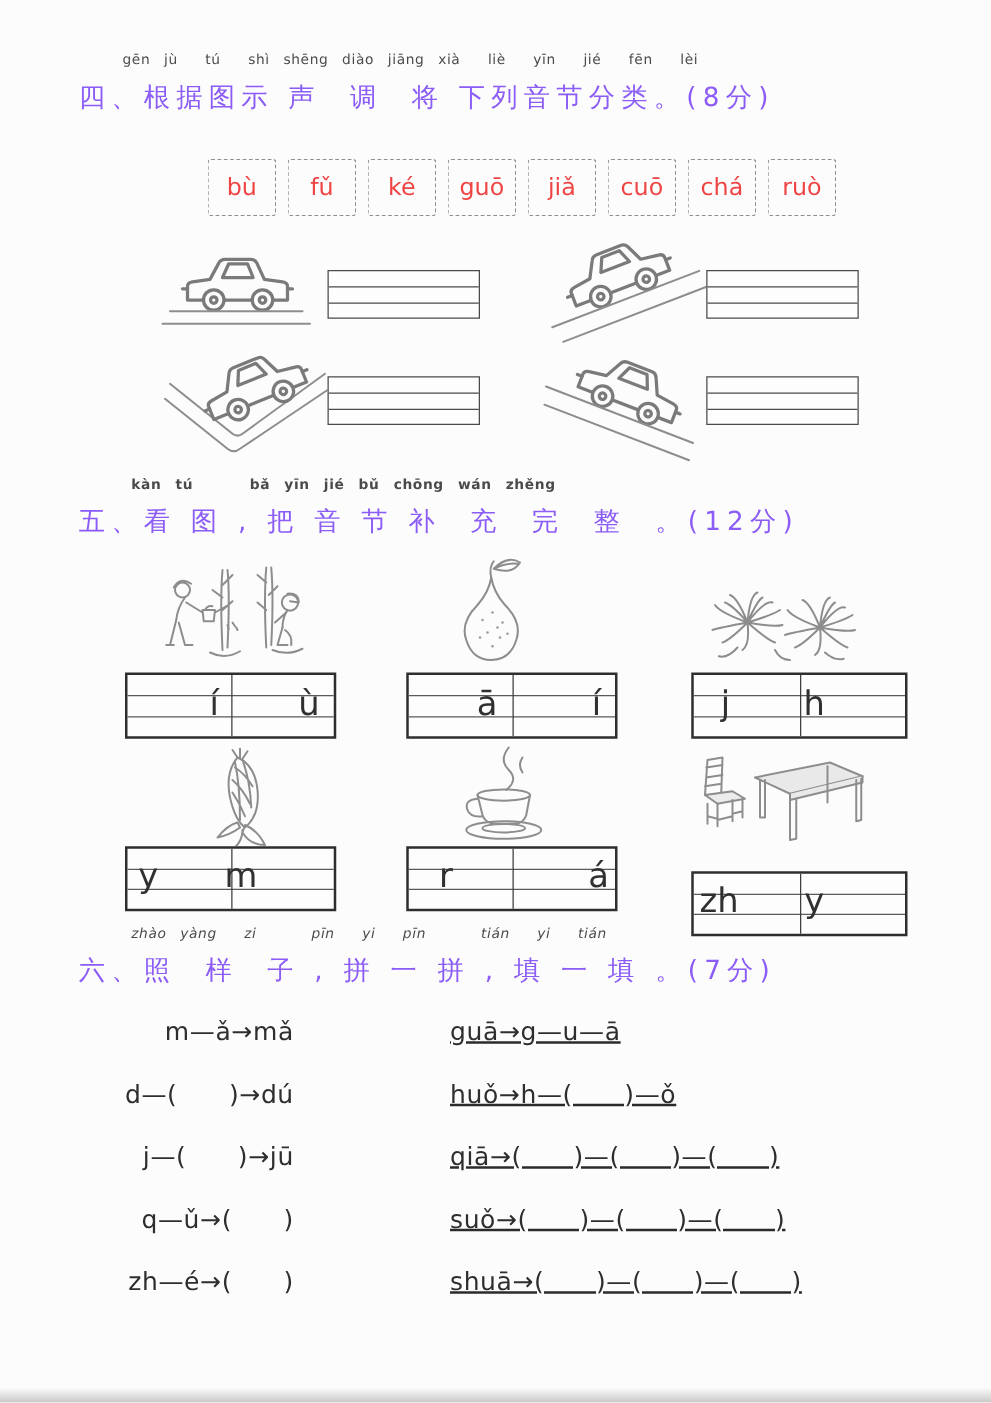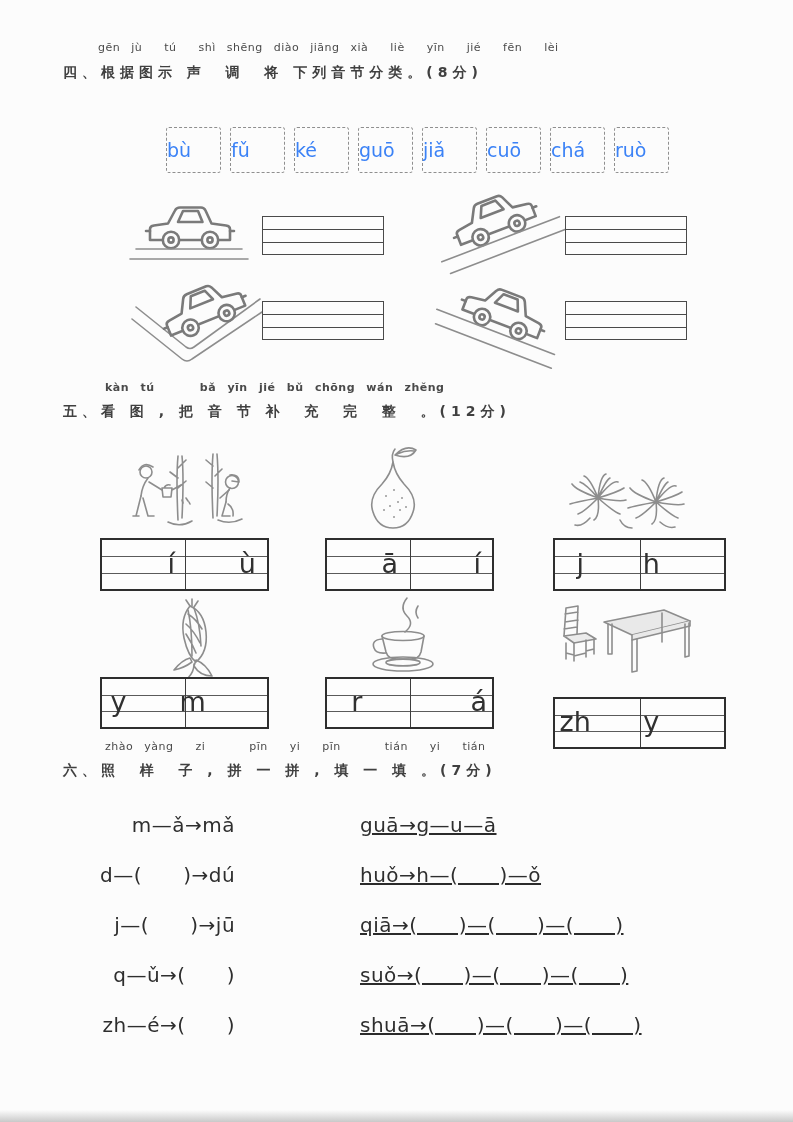--- a/index.html
+++ b/index.html
@@ -4,27 +4,27 @@
 <style>
   html,body{margin:0;padding:0;background:#e8e8e8;}
   #page{
     position:relative; width:793px; height:1122px; margin:0 auto;
     background:#fcfcfc; overflow:hidden;
     font-family:"DejaVu Sans","Liberation Sans",sans-serif;
     color:#2b2b2b;
   }
   .abs{position:absolute;}
   .pinyin-line{font-size:11px;color:#4a4a4a;letter-spacing:.5px;word-spacing:7px;white-space:pre;}
-  .heading{font-size:14px;font-weight:700;color:#404040;letter-spacing:5px;white-space:pre;}
+  .heading{font-size:21px;font-weight:400;color:#8b5cf6;letter-spacing:5px;white-space:pre;}
   
   .cards{display:flex;gap:9px;}
   .card{
     width:53px;height:44px;border:1.6px dashed #8f8f8f;border-radius:3px;
-    display:flex;align-items:center;
-    font-size:19px;color:#3b82f6;background:#fcfcfc;
+    display:flex;align-items:center;justify-content:center;
+    font-size:19px;color:#ef4444;background:#fcfcfc;
   }
   
   .tgrid{width:120px;height:37px;border:1.6px solid #4a4a4a;background:#fdfdfd;}
   .tgrid .l1,.tgrid .l2{position:absolute;left:0;right:0;border-top:1.2px solid #4a4a4a;}
   .tgrid .l1{top:33.3%;} .tgrid .l2{top:66.6%;}
   
   .pgrid{border:2px solid #2e2e2e;background:#fdfdfd;}
   .pgrid .h1,.pgrid .h2{position:absolute;left:0;right:0;border-top:1px solid #5a5a5a;}
   .pgrid .h1{top:33.3%;} .pgrid .h2{top:66.6%;}
   .pgrid .vdiv{position:absolute;top:0;bottom:0;left:50%;border-left:1.2px solid #3c3c3c;}
@@ -248,21 +248,21 @@
     <span class="ltr" style="left:92%;">á</span>
   </div>
   <div class="abs pgrid" style="left:553px;top:677px;width:169px;height:48px;margin-top:20px;">
     <div class="h1"></div>
       <div class="h2"></div>
       <div class="vdiv"></div>
     <span class="ltr" style="left:12%;">zh</span>
     <span class="ltr" style="left:57%;">y</span>
   </div>
 
-  <div class="abs pinyin-line" style="left:105px;top:740px;">zhào yàng  zi    pīn  yi  pīn    tián  yi  tián</div>
+  <div class="abs pinyin-line" style="left:105px;top:740px;font-style:italic;">zhào yàng  zi    pīn  yi  pīn    tián  yi  tián</div>
   <div class="abs heading" style="left:63px;top:762px;">六、照  样  子 , 拼 一 拼 , 填 一 填 。(7分)</div>
 
   <div class="abs" style="left:100px;top:800px;text-align:right;">
     <div class="spell">m—ǎ→mǎ</div>
     <div class="spell">d—(      )→dú</div>
     <div class="spell">j—(      )→jū</div>
     <div class="spell">q—ǔ→(      )</div>
     <div class="spell">zh—é→(      )</div>
   </div>
   <div class="abs" style="left:360px;top:800px;text-decoration:underline;">

